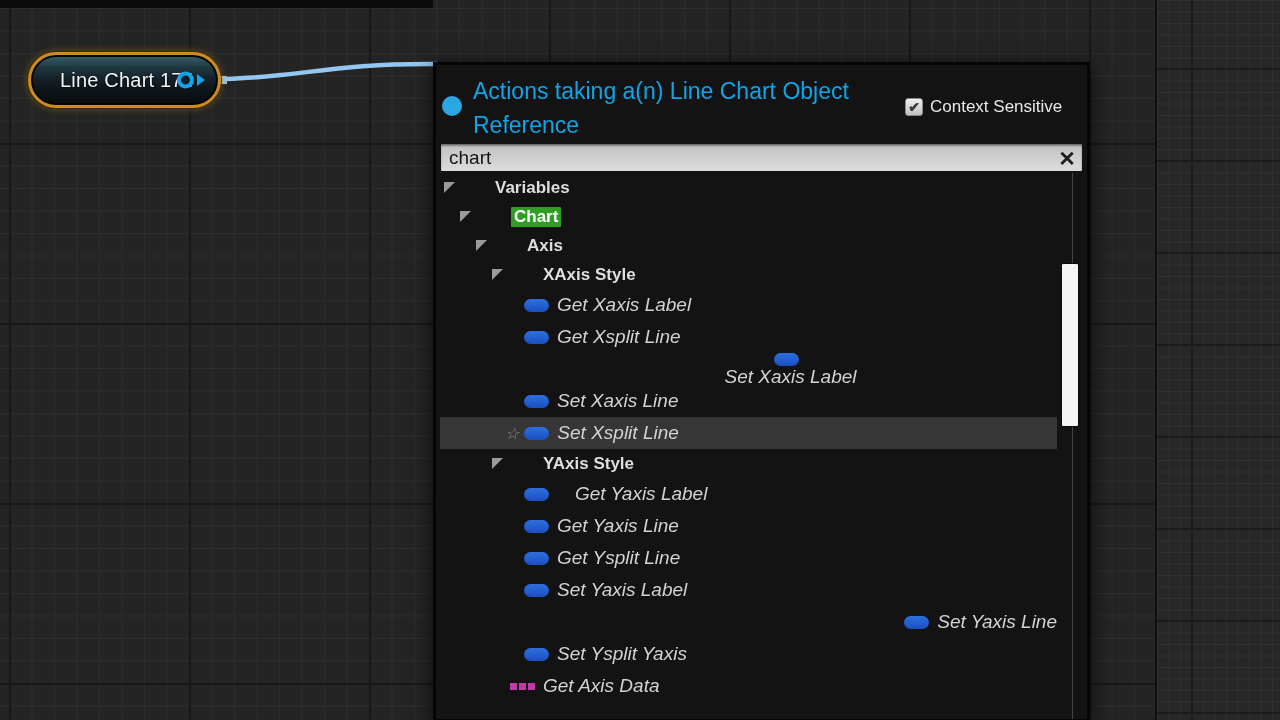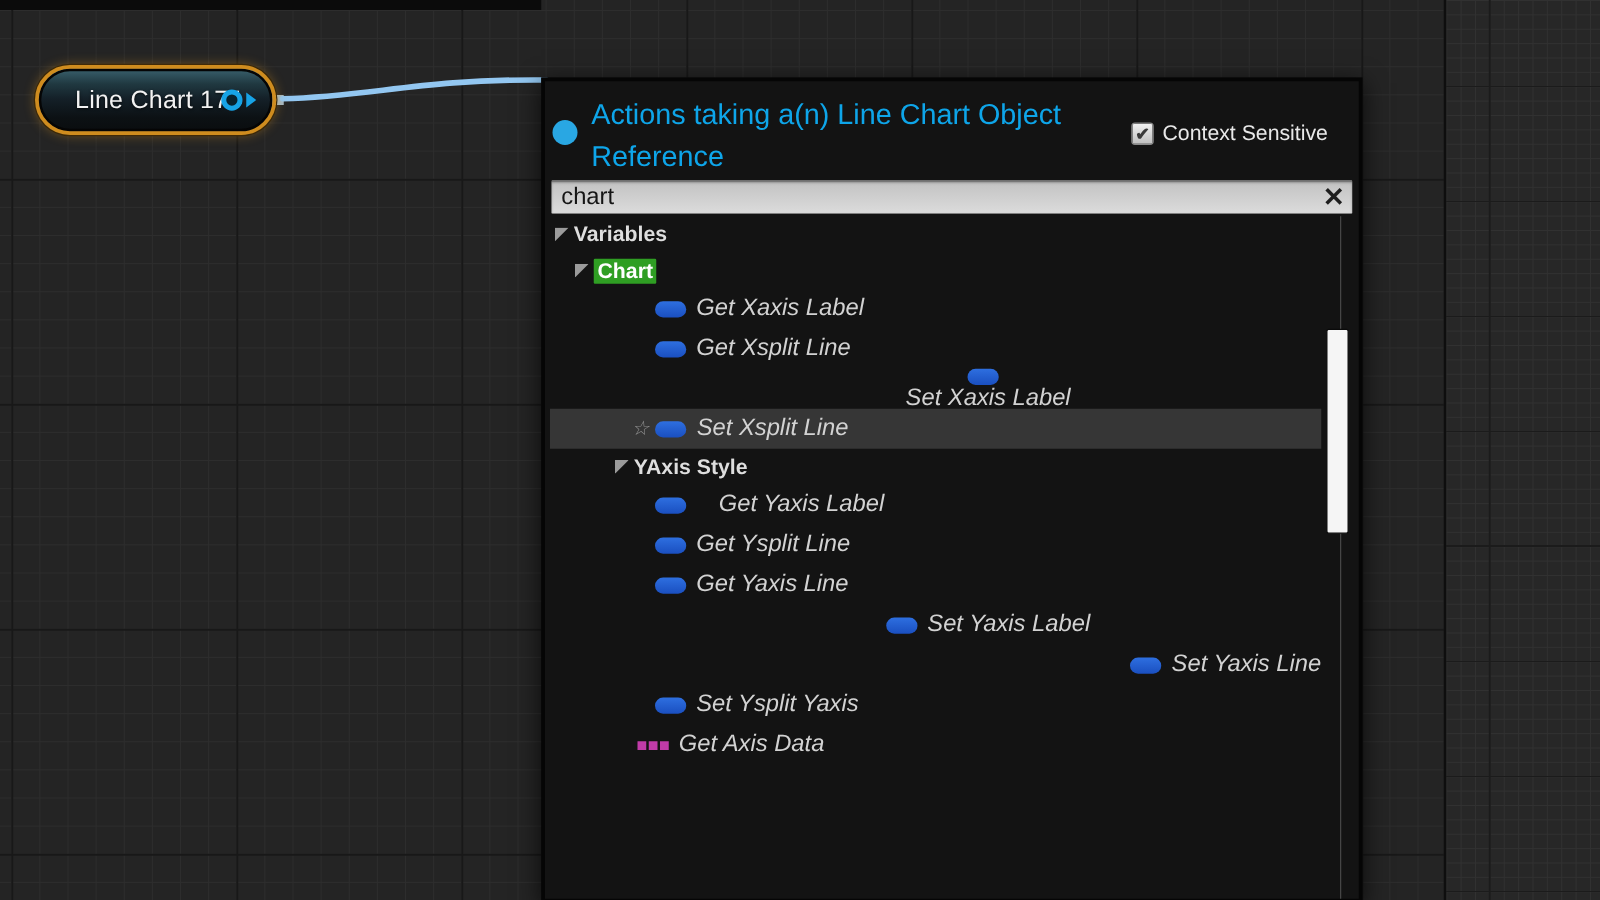--- a/index.html
+++ b/index.html
@@ -59,21 +59,21 @@
     background:linear-gradient(#c2c2c2,#dcdcdc); border-top:1px solid #6f6f6f;
     border-radius:1px; display:flex; align-items:center;
     box-shadow: inset 0 1px 2px rgba(0,0,0,.35); }
   .searchbox input { flex:1; border:none; outline:none; background:transparent;
     color:#151515; font-size:19px; padding:0 8px; font-family:"Liberation Sans",sans-serif; }
   .search-clear { width:30px; color:#1d1d1d; font-size:21px; font-weight:bold;
     text-align:center; cursor:pointer; line-height:27px; }
 
   .tree { position:absolute; left:4px; top:108px; right:3px; bottom:0; overflow:hidden; }
   .row { display:flex; align-items:center; width:617px; white-space:nowrap; }
-  .row.cat { height:29px; font-weight:bold; font-size:17px; color:#dedede; }
+  .row.cat { height:29px; font-weight:bold; font-size:17px; color:#dedede;gap:36px; }
   .row.action { height:32px; font-size:19px; color:#d2d2d2;font-style:italic; }
   .row.hovered { background:#363636; }
   .expander { width:11px; height:11px; background:#9b9b9b; margin-right:4px; flex:0 0 auto;
     clip-path:polygon(0 0,100% 0,0 100%); }
   .pill { width:25px; height:13px; border-radius:7px; margin-right:8px; flex:0 0 auto;
     background:linear-gradient(180deg,#2e6fe0,#1a4fc0); }
   .star { color:#8f8f8f; font-size:16px; margin-right:5px; flex:0 0 auto; cursor:pointer; }
   .structicon { display:flex; gap:2px; margin-right:8px; flex:0 0 auto; }
   .structicon i { width:7px; height:7px; background:#c03ba8; display:block; }
   .match { background:#2f9e23; color:#ffffff; padding:0 3px; border-radius:1px; }
@@ -119,54 +119,66 @@
 
   <div class="tree" id="tree">
       <div class="row cat" style="padding-left: 4px;">
         <span class="expander"></span>
         <span>Variables</span>
       </div>
       <div class="row cat" style="padding-left: 20px;">
         <span class="expander"></span>
         <span class="match">Chart</span>
       </div>
+      <div class="row cat" style="padding-left: 36px;">
+        <span class="expander"></span>
+        <span>Axis</span>
+      </div>
+      <div class="row cat" style="padding-left: 52px;">
+        <span class="expander"></span>
+        <span>XAxis Style</span>
+      </div>
       <div class="row action" style="padding-left: 84px;">
         <span class="pill"></span>
         <span>Get Xaxis Label</span>
       </div>
       <div class="row action" style="padding-left: 84px;">
         <span class="pill"></span>
         <span>Get Xsplit Line</span>
       </div>
       <div class="row action" style="padding-left: 84px; flex-direction: column;">
         <span class="pill"></span>
         <span>Set Xaxis Label</span>
+      </div>
+      <div class="row action" style="padding-left: 84px;">
+        <span class="pill"></span>
+        <span>Set Xaxis Line</span>
       </div>
       <div class="row action hovered" style="padding-left: 65px;">
         <span class="star">☆</span>
         <span class="pill"></span>
         <span>Set Xsplit Line</span>
       </div>
       <div class="row cat" style="padding-left: 52px;">
         <span class="expander"></span>
         <span>YAxis Style</span>
       </div>
       <div class="row action" style="padding-left: 84px; gap: 18px;">
         <span class="pill"></span>
         <span>Get Yaxis Label</span>
       </div>
       <div class="row action" style="padding-left: 84px;">
         <span class="pill"></span>
+        <span>Get Yaxis Line</span>
+      </div>
+      <div class="row action" style="padding-left: 84px;">
+        <span class="pill"></span>
         <span>Get Ysplit Line</span>
       </div>
       <div class="row action" style="padding-left: 84px;">
-        <span class="pill"></span>
-        <span>Get Yaxis Line</span>
-      </div>
-      <div class="row action" style="padding-left: 84px; justify-content: center;">
         <span class="pill"></span>
         <span>Set Yaxis Label</span>
       </div>
       <div class="row action" style="padding-left: 84px; justify-content: flex-end;">
         <span class="pill"></span>
         <span>Set Yaxis Line</span>
       </div>
       <div class="row action" style="padding-left: 84px;">
         <span class="pill"></span>
         <span>Set Ysplit Yaxis</span>

